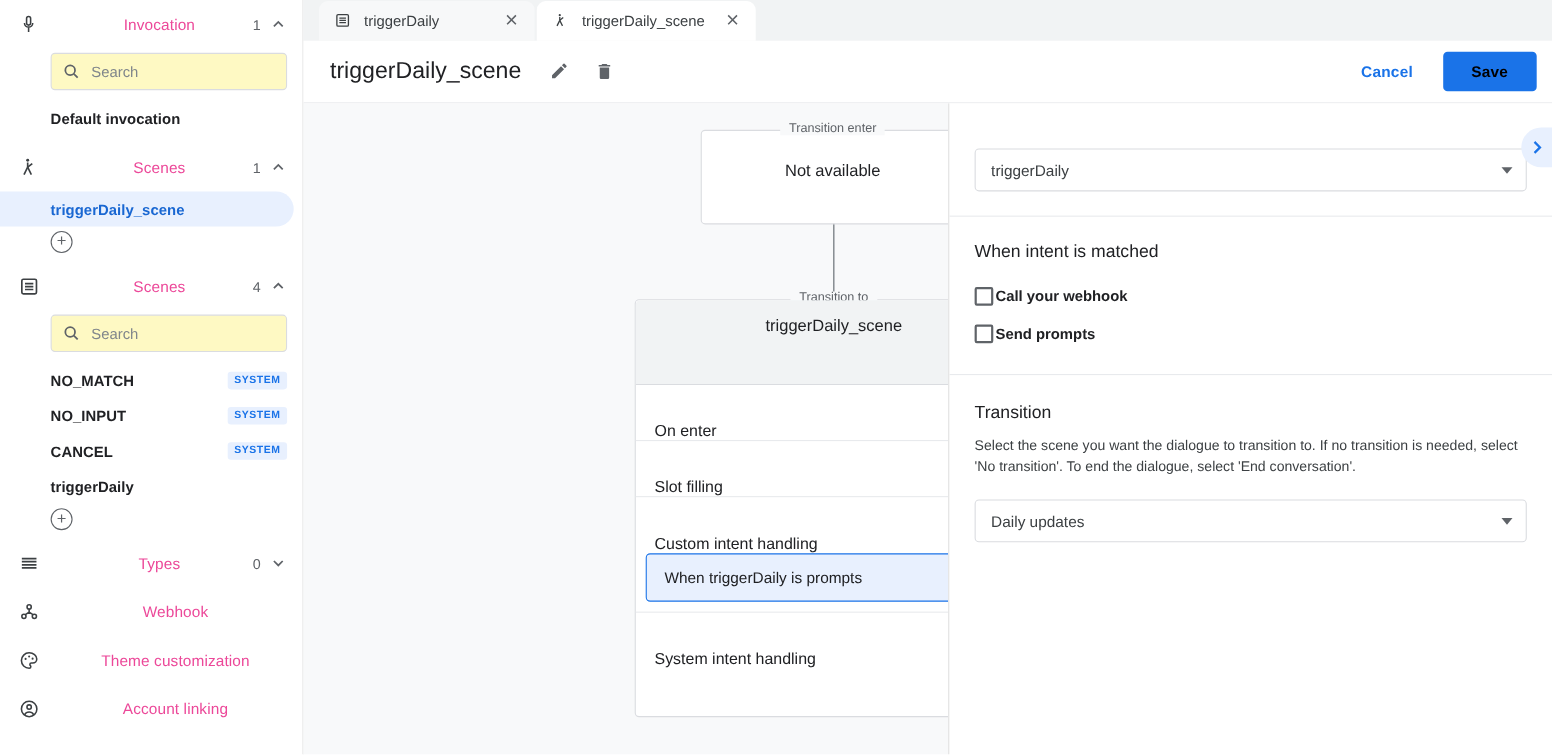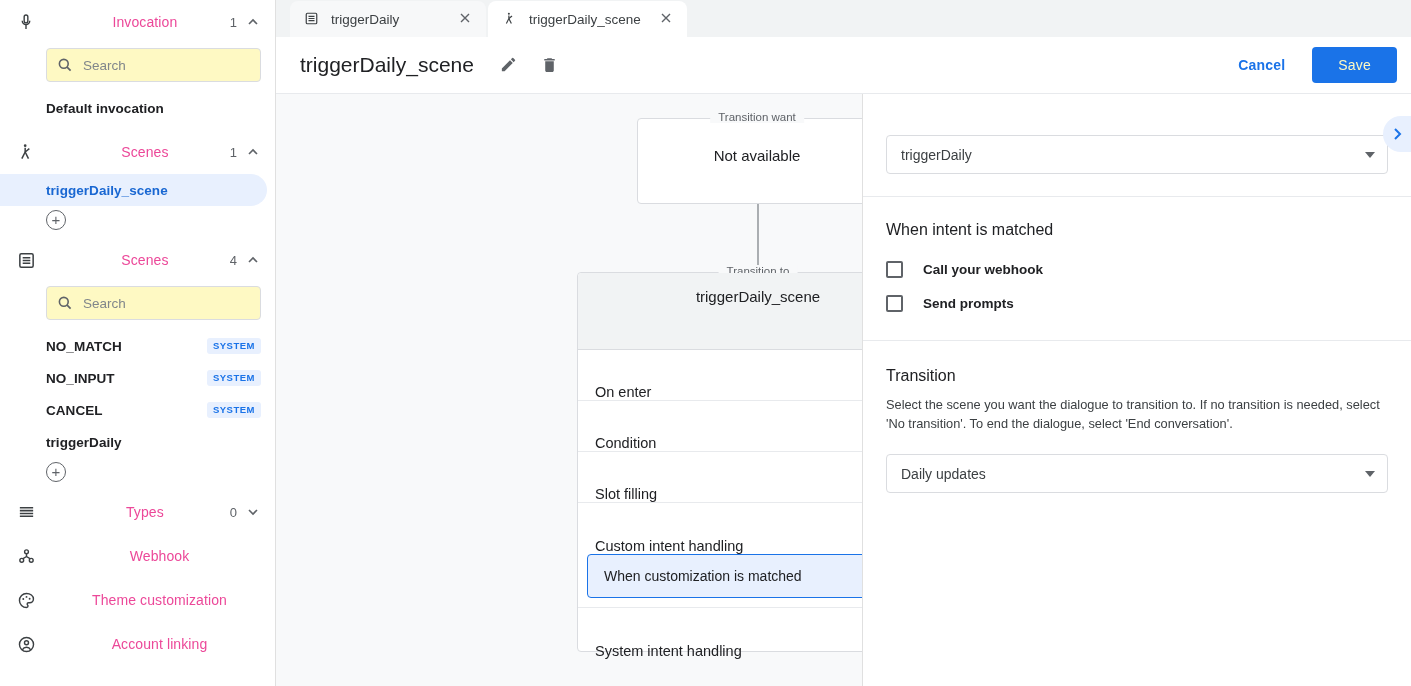--- a/index.html
+++ b/index.html
@@ -106,21 +106,21 @@
     width: 20px; height: 20px; color: #5f6368; margin-left: 21px; cursor: pointer; flex: 0 0 20px;
   }
   .hdr-ico:first-of-type { margin-left: 25px; }
   .hdr-spacer { flex: 1 1 auto; }
   .btn-cancel {
     font-size: 14px; font-weight: bold; color: #1a73e8; background: transparent;
     border: 0; padding: 9px 13px; border-radius: 4px; cursor: pointer;
     font-family: inherit; letter-spacing: .2px;
   }
   .btn-save {
-    font-size: 14px; font-weight: normal; color: #fef9c3; background: #1a73e8;
+    font-size: 14px; font-weight: bold; color: #000000; background: #1a73e8;
     border: 0; padding: 10px 26px; border-radius: 4px; cursor: pointer;
     margin-left: 14px; font-family: inherit; letter-spacing: .2px;
   }
 
   .body-row { display: flex; height: 592px; }
 
   
   .canvas {
     flex: 1 1 auto; background: #f8f9fa; position: relative; overflow: hidden;
   }
@@ -191,21 +191,21 @@
   .select-box .sel-val { flex: 1 1 auto; font-size: 14px; color: #3c4043; }
   .caret { width: 0; height: 0; border-left: 5px solid transparent;
     border-right: 5px solid transparent; border-top: 6px solid #5f6368; }
 
   .cb-row { display: flex; align-items: center; margin-top: 17px; cursor: pointer; }
   .cb-row:first-of-type { margin-top: 22px; }
   .cbox {
     width: 17px; height: 17px; border: 2px solid #5f6368; border-radius: 2px;
     flex: 0 0 17px; background: #fff;
   }
-  .cb-label { margin-left: 20px; font-size: 13.5px; font-weight: bold; color: #202124; }
+  .cb-label { margin-left: 2px; font-size: 13.5px; font-weight: bold; color: #202124; }
 
   .collapse-btn {
     position: absolute; right: 0; top: 22px; width: 28px; height: 36px;
     background: #e8f0fe; border-radius: 18px 0 0 18px;
     display: flex; align-items: center; justify-content: center;
     color: #1a73e8; cursor: pointer;
   }
 </style>
 </head>
 <body>
@@ -431,53 +431,49 @@
 
       <div class="canvas">
 
         <svg class="edge" style="left:455px; top:90px; width:54px; height:98px;">
           <circle cx="27" cy="5" r="5" fill="#80868b"></circle>
           <line x1="27" y1="6" x2="27" y2="88" stroke="#80868b" stroke-width="1.3"></line>
           <path d="M27 96 L22.5 86 L31.5 86 Z" fill="#5f6368"></path>
         </svg>
 
         <div class="node" id="node-from">
-          <span class="node-legend">Transition want</span>
+          <span class="node-legend">Transition enter</span>
           <div class="nf-text">Not available</div>
         </div>
 
         <div class="node" id="node-scene">
           <span class="node-legend">Transition to</span>
           <div class="scene-head">
             <div class="scene-title">triggerDaily_scene</div>
             <div class="scene-sub">Scene</div>
           </div>
 
           <div class="scene-row">
             <span class="sr-label">On enter</span>
 
           </div>
 
-          <div class="scene-row">
-            <span class="sr-label">Condition</span>
-
-          </div>
 
           <div class="scene-row">
             <span class="sr-label">Slot filling</span>
 
           </div>
 
           <div class="scene-row" style="border-bottom:0">
             <span class="sr-label">Custom intent handling</span>
 
           </div>
 
           <div class="handler-wrap">
-            <div class="handler-chip">When customization is matched</div>
+            <div class="handler-chip">When triggerDaily is prompts</div>
           </div>
 
           <div class="scene-row">
             <span class="sr-label">System intent handling</span>
 
           </div>
         </div>
 
       </div>
 

